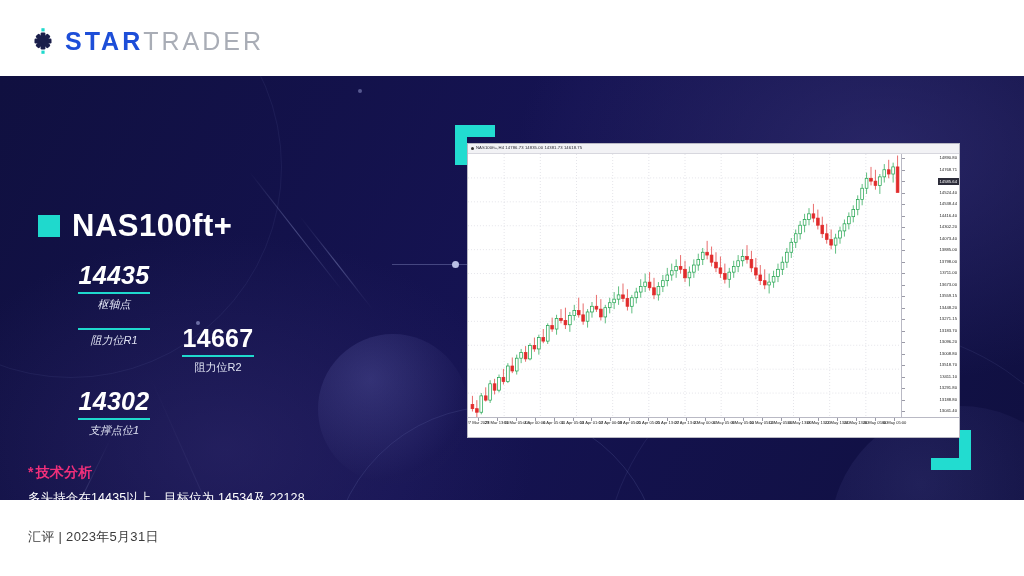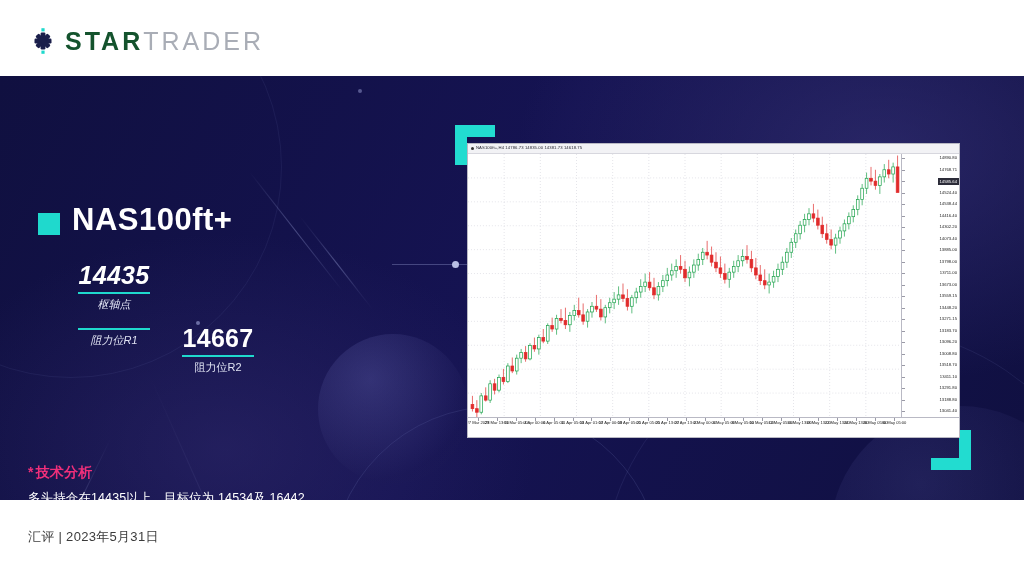--- a/index.html
+++ b/index.html
@@ -9,21 +9,21 @@
     background:#ffffff;
   }
   .page{position:relative;width:1024px;height:576px;overflow:hidden;background:#fff;}
 
   
   .header{position:absolute;left:0;top:0;width:1024px;height:76px;background:#ffffff;z-index:6;}
   .logo{position:absolute;left:28px;top:26px;display:flex;align-items:center;height:30px;}
   .logo-mark{position:relative;width:30px;height:30px;margin-right:7px;}
   .logo-mark svg{display:block;}
   .logo-text{font-size:25px;font-weight:700;letter-spacing:3px;line-height:1;white-space:nowrap;}
-  .logo-text .t-star{color:#14532d;}
+  .logo-text .t-star{color:#1d4ed8;}
   .logo-text .t-trader{color:#a9adb6;font-weight:400;}
 
   
   .main{position:absolute;left:0;top:76px;width:1024px;height:424px;
     background:#121145;overflow:hidden;}
   .bg-grad{position:absolute;inset:0;
     background:
       radial-gradient(ellipse 520px 330px at 86% 18%, rgba(62,58,130,.50), rgba(18,17,69,0) 70%),
       radial-gradient(ellipse 430px 300px at 22% 88%, rgba(58,50,120,.40), rgba(18,17,69,0) 72%),
       linear-gradient(115deg,#101040 0%,#151352 48%,#101041 100%);}
@@ -42,21 +42,21 @@
   .planet{position:absolute;border-radius:50%;
     background:radial-gradient(circle at 35% 30%, rgba(86,86,160,.42), rgba(30,28,86,.12) 70%);}
   .p1{left:318px;top:258px;width:150px;height:150px;}
   .p2{left:830px;top:330px;width:260px;height:260px;opacity:.55;}
   .dot{position:absolute;border-radius:50%;background:#8e93c8;}
   .dot-sm{width:4px;height:4px;opacity:.7;}
   .node-line{position:absolute;height:1px;background:rgba(160,168,220,.35);}
   .node-dot{position:absolute;width:7px;height:7px;border-radius:50%;background:#b9bfe4;}
 
   
-  .title-row{position:absolute;left:38px;top:128px;display:flex;align-items:flex-end;}
+  .title-row{position:absolute;left:38px;top:134px;display:flex;align-items:center;}
   .title-sq{width:22px;height:22px;background:#1fd9cd;margin-right:12px;flex:0 0 auto;}
   .title-txt{color:#ffffff;font-size:31px;font-weight:700;letter-spacing:.5px;line-height:1;white-space:nowrap;}
 
   .levels{position:absolute;left:38px;top:186px;width:280px;}
   .lv-row{display:flex;}
   .lv{width:104px;text-align:center;margin-bottom:14px;}
   .lv.indent{margin-left:24px;font-style:italic;}
   .lv-val{color:#ffffff;font-size:25px;font-weight:700;line-height:1.08;letter-spacing:.3px;}
   .lv-ul{width:72px;height:2px;background:#1fd9cd;margin:3px auto 4px;}
   .lv-lab{color:#dfe2f2;font-size:11px;line-height:1.2;}
@@ -160,29 +160,34 @@
           <div class="lv-ul"></div>
           <div class="lv-lab">阻力位R1</div>
         </div>
         <div class="lv">
           <div class="lv-val">14667</div>
           <div class="lv-ul"></div>
           <div class="lv-lab">阻力位R2</div>
         </div>
       </div>
       <div class="lv-row">
+        <div class="lv indent">
+          <div class="lv-val">14302</div>
+          <div class="lv-ul"></div>
+          <div class="lv-lab">支撑点位1</div>
+        </div>
       </div>
     </div>
 
     <div class="analysis">
       <div class="an-head">
         <span class="star">*</span><span>技术分析</span>
       </div>
       <div class="an-body">
-        <div>多头持仓在14435以上，目标位为 14534及 16442。</div>
+        <div>多头持仓在14435以上，目标位为 14534及 22128。</div>
 
       </div>
     </div>
 
     <div class="brk" style="left:455px;top:49px;width:12px;height:40px;"></div>
     <div class="brk" style="left:455px;top:49px;width:40px;height:12px;"></div>
     <div class="brk" style="left:959px;top:354px;width:12px;height:40px;"></div>
     <div class="brk" style="left:931px;top:382px;width:40px;height:12px;"></div>
 
     <div class="chart" style="top:67px;">

